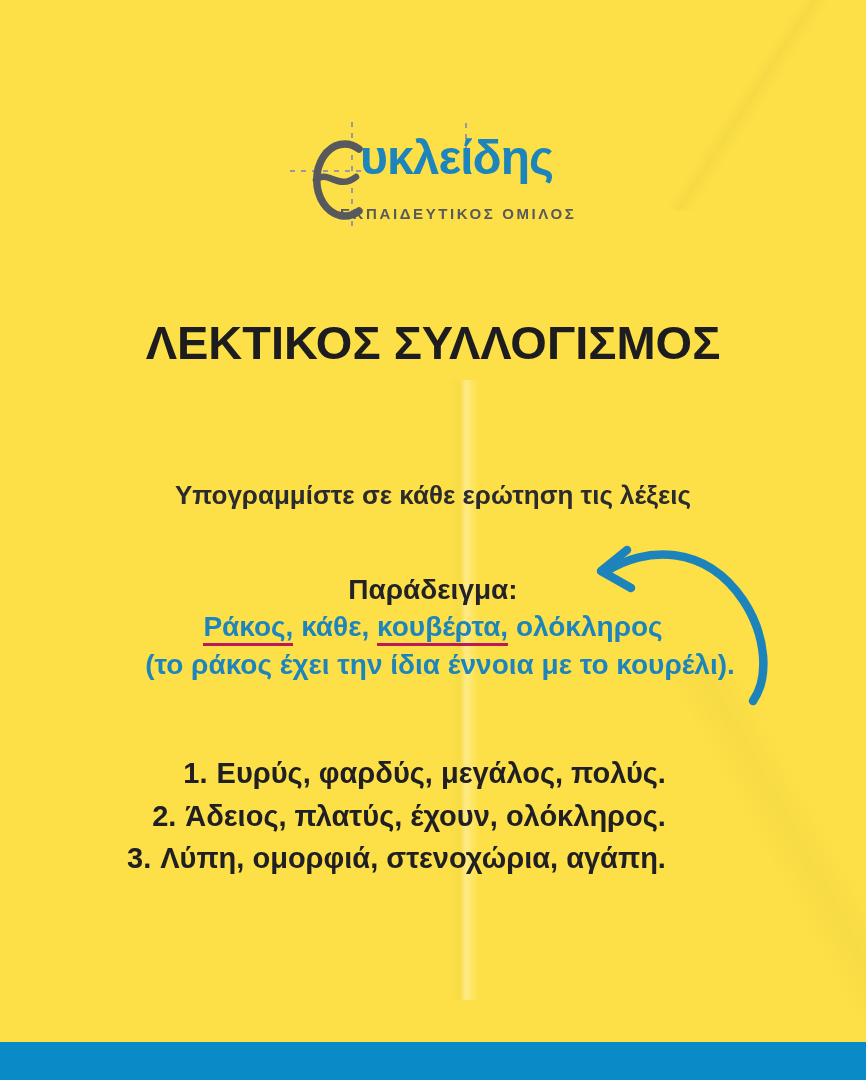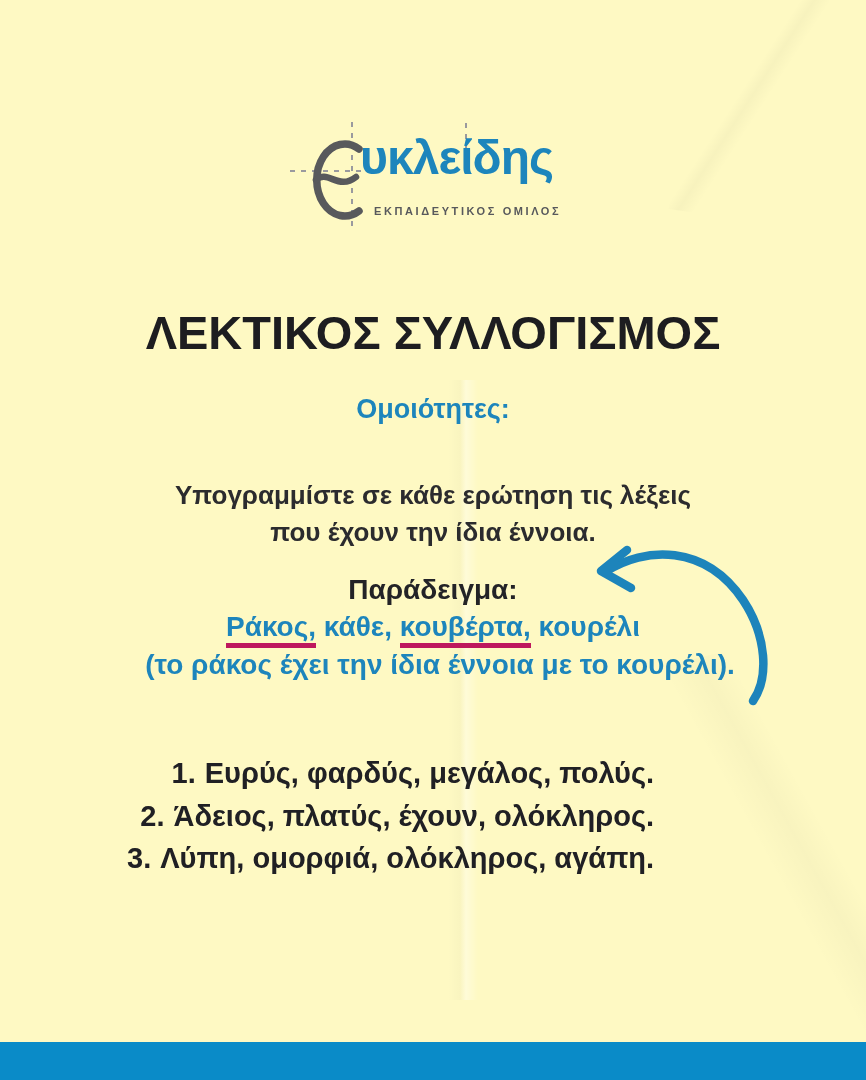--- a/index.html
+++ b/index.html
@@ -1,20 +1,20 @@
 <!DOCTYPE html>
 <html lang="el"><head>
 <meta charset="utf-8">
 <style>
   html,body { margin:0; padding:0; background:#d8dadd; }
   .page {
     position:relative;
     width:866px; height:1080px;
     margin:0 auto;
-    background:#fef9c3;
+    background:#fde047;
     overflow:hidden;
     font-family:"Liberation Sans","DejaVu Sans",sans-serif;
   }
   
   .crease { position:absolute; pointer-events:none; }
   .crease-1 { top:-40px; right:40px; width:140px; height:260px;
     background:linear-gradient(115deg, rgba(0,0,0,0) 45%, rgba(0,0,0,0.028) 50%, rgba(0,0,0,0) 56%);
     transform:rotate(8deg); }
   .crease-2 { top:380px; left:430px; width:60px; height:620px;
     background:linear-gradient(90deg, rgba(0,0,0,0) 30%, rgba(0,0,0,0.02) 50%, rgba(255,255,255,0.35) 60%, rgba(0,0,0,0) 80%); }
@@ -25,38 +25,38 @@
   
   .logo { position:absolute; top:127px; left:50%; transform:translateX(-50%);
           width:262px; height:104px; }
   .logo svg { position:absolute; left:0; top:0; overflow:visible; }
   .logo-text {
     position:absolute; left:58px; top:2px;
     font-size:48px; font-weight:700; letter-spacing:-1px;
     color:#1d85bc; white-space:nowrap; line-height:1.2;
   }
   .logo-sub {
-    position:absolute; left:72px; top:78px;
-    font-size:11px; font-weight:700; letter-spacing:2.6px;
+    position:absolute; left:38px; top:78px;
+    font-size:15px; font-weight:700; letter-spacing:2.6px;
     color:#58595c; white-space:nowrap;
   }
 
   .centered { position:absolute; left:0; width:100%; text-align:center; }
 
   .page-title {
-    top:306px; font-size:47px; font-weight:700; color:#1d1d20;
+    top:316px; font-size:47px; font-weight:700; color:#1d1d20;
     letter-spacing:0px; line-height:1.15;
   }
   .section-label { top:394px; font-size:27px; font-weight:700; color:#1d85bc; }
   .instructions {
     top:447px; font-size:26px; font-weight:700; color:#2b2b2e; line-height:37px;margin-top:30px;
   }
   .example-label { top:574px; font-size:28px; font-weight:700; color:#232327; }
   .example-words { top:611px; font-size:28px; font-weight:700; color:#1d85bc; }
-  .example-words .u { border-bottom:5px solid #be185d; padding-bottom:1px; }
+  .example-words .u { border-bottom:3px solid #be185d; padding-bottom:1px; }
   .example-note { top:649px; font-size:28px; font-weight:700; color:#1d85bc;margin-left:7px; }
 
   .arrow-wrap { position:absolute; left:585px; top:538px; width:205px; height:178px; }
   .arrow-wrap svg { overflow:visible; }
 
   .questions {
     position:absolute; top:759px; left:127px;
     font-size:29px; font-weight:700; color:#202024; line-height:29px;text-align:right;
   }
   .question-row { margin-bottom:13.5px; white-space:nowrap; }
@@ -85,52 +85,50 @@
 
       <path d="M 57 22 A 28 36 0 1 0 57 84" fill="none" stroke="#58595c" stroke-width="7.5" stroke-linecap="round"></path>
       <path d="M 14 53 C 26 42, 36 64, 54 50" fill="none" stroke="#58595c" stroke-width="6.5" stroke-linecap="round"></path>
     </svg>
     <div class="logo-text">υκλείδης</div>
     <div class="logo-sub">ΕΚΠΑΙΔΕΥΤΙΚΟΣ ΟΜΙΛΟΣ</div>
   </div>
 
   <div class="centered page-title">ΛΕΚΤΙΚΟΣ ΣΥΛΛΟΓΙΣΜΟΣ</div>
 
-  <div class="centered section-label">Ομοιότητες:</div>
 
   <div class="centered instructions">
     <div>Υπογραμμίστε σε κάθε ερώτηση τις λέξεις</div>
-    <div>που έχουν την ίδια έννοια.</div>
   </div>
 
   <div class="centered example-label">Παράδειγμα:</div>
 
   <div class="centered example-words">
     <span class="u">Ράκος,</span>
     <span>κάθε,</span>
     <span class="u">κουβέρτα,</span>
-    <span>κουρέλι</span>
+    <span>ολόκληρος</span>
   </div>
 
   <div class="centered example-note">(το ράκος έχει την ίδια έννοια με το κουρέλι).</div>
 
   <div class="arrow-wrap">
     <svg width="205" height="178" viewBox="0 0 205 178">
       <path d="M 20 34 C 60 8, 120 6, 158 62 C 182 98, 184 140, 168 163" fill="none" stroke="#1d84bb" stroke-width="8.5" stroke-linecap="round"></path>
       <path d="M 42 12 L 16 33 L 46 50" fill="none" stroke="#1d84bb" stroke-width="8.5" stroke-linecap="round" stroke-linejoin="round"></path>
     </svg>
   </div>
 
   <div class="questions">
     <div class="question-row">
       <span class="num">1.</span><span>Ευρύς, φαρδύς, μεγάλος, πολύς.</span>
     </div>
     <div class="question-row">
       <span class="num">2.</span><span>Άδειος, πλατύς, έχουν, ολόκληρος.</span>
     </div>
     <div class="question-row">
-      <span class="num">3.</span><span>Λύπη, ομορφιά, ολόκληρος, αγάπη.</span>
+      <span class="num">3.</span><span>Λύπη, ομορφιά, στενοχώρια, αγάπη.</span>
     </div>
   </div>
 
   <div class="footer-bar"></div>
 
 </div>
 
 </body></html>

